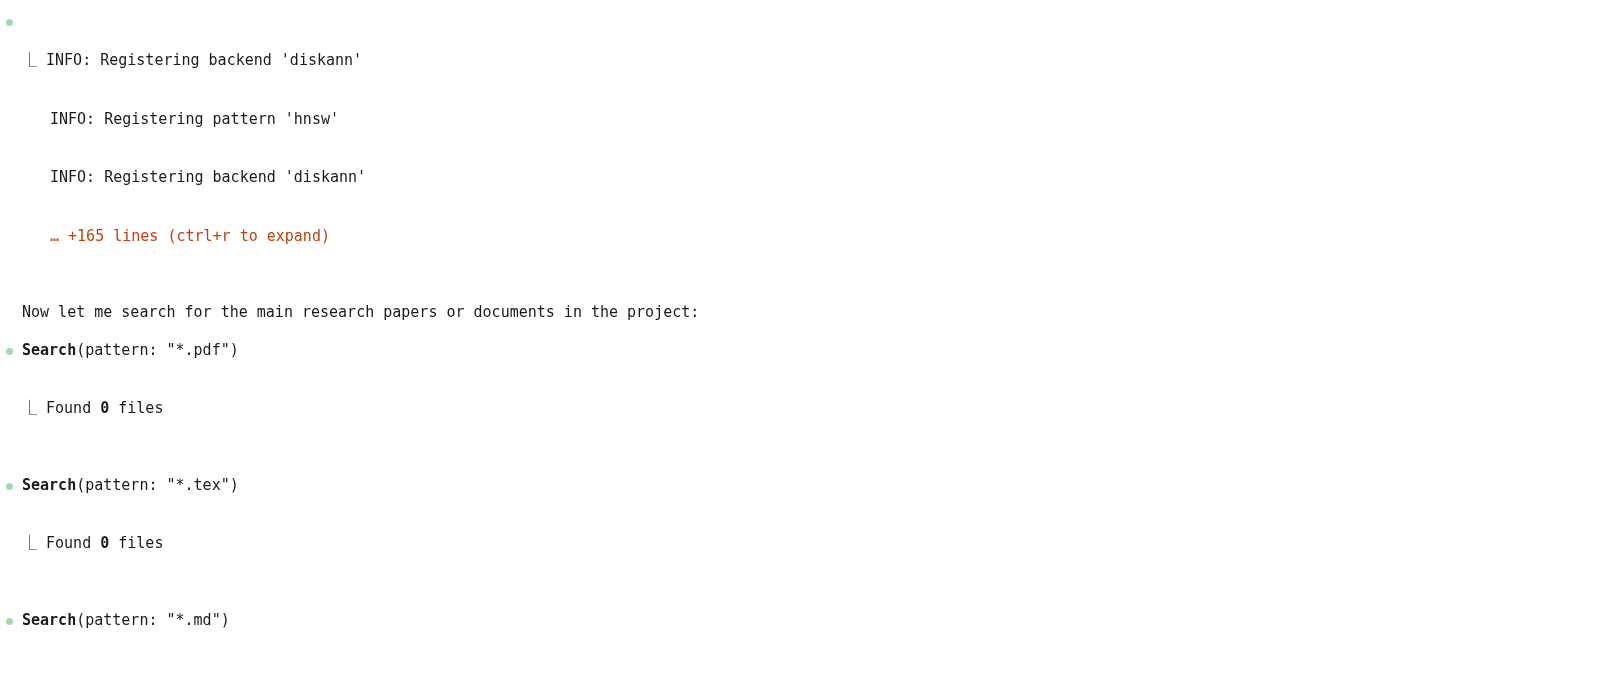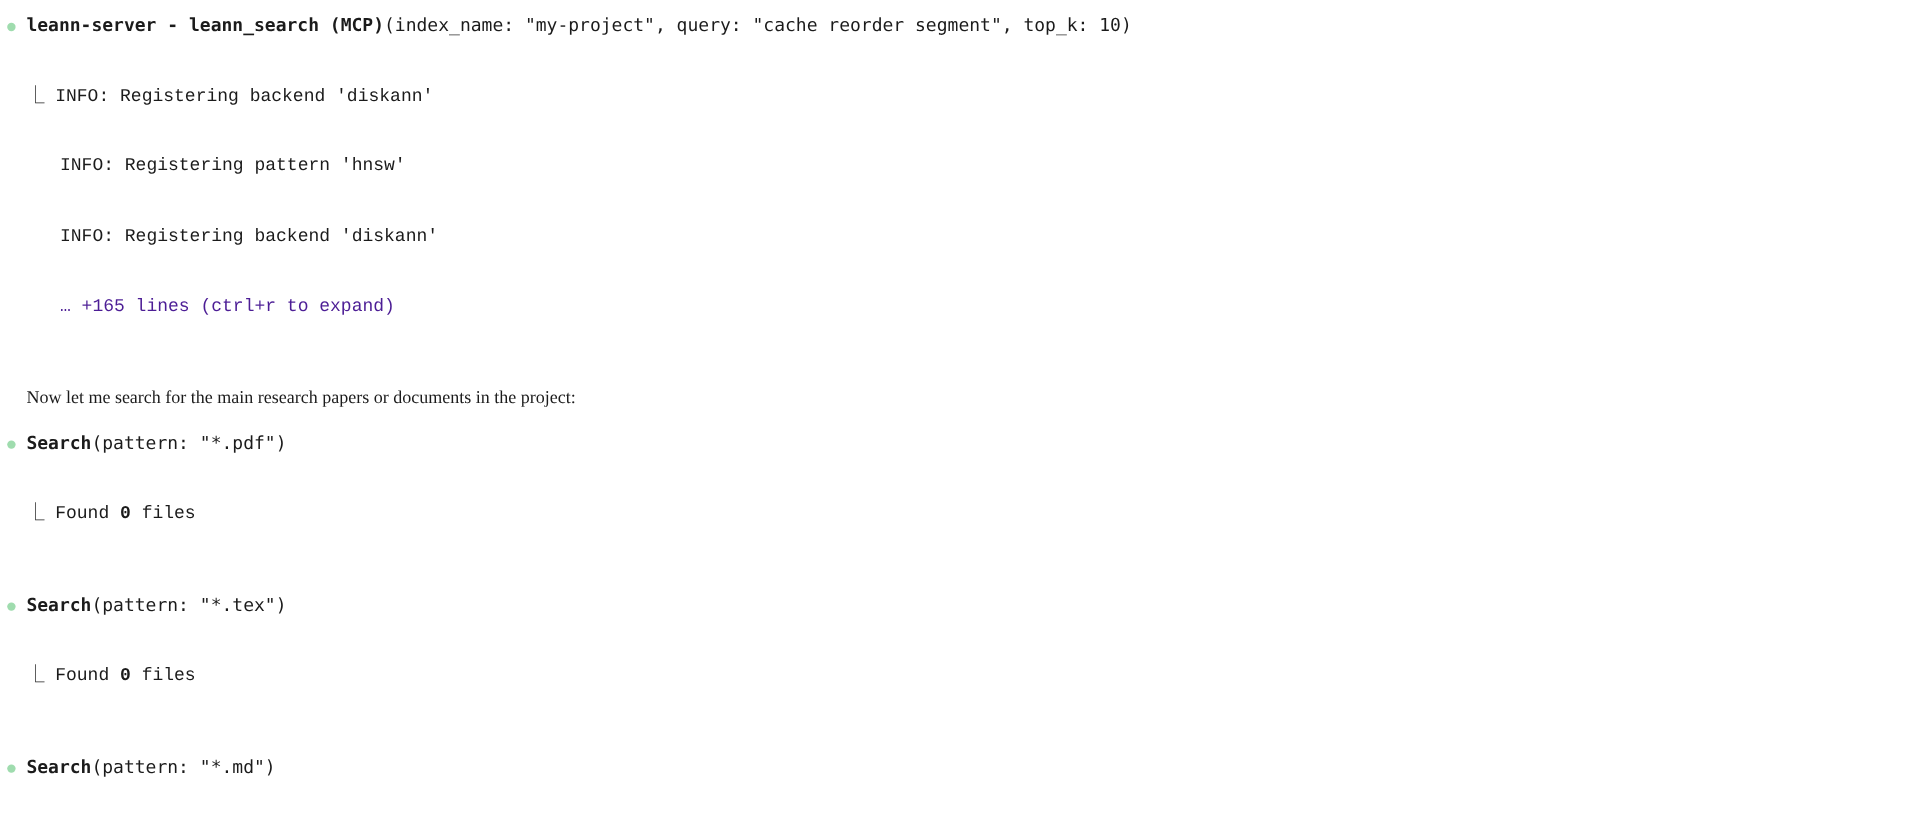--- a/index.html
+++ b/index.html
@@ -40,54 +40,51 @@
     font-weight: bold;
   }
   .tool-args {
     font-weight: normal;
   }
   .result {
     white-space: pre;
   }
   .result-line {
     white-space: pre;
-    font-family: Liberation Mono, monospace;
   }
   .elbow {
     color: #1b1b1b;
   }
   .result-first {
     padding-left: 0;
   }
   .result-rest {
     padding-left: 28px;
   }
   .dim {
-    color: #4c1d95;
+    color: #c2410c;
   }
   .strong {
     font-weight: bold;
   }
   .para {
     padding-left: 22px;
     white-space: pre-wrap;
     margin-top: 18px;
     margin-bottom: 18px;
-    font-family: Liberation Serif, serif;
   }
   .spacer-sm { height: 18px; }
 </style>
 </head>
 <body>
 
 <div class="transcript">
 
   <div class="block">
     <span class="bullet"></span>
-    <div class="tool-line"><span class="tool-name">leann-server - leann_search (MCP)</span><span class="tool-args">(index_name: "my-project", query: "cache reorder segment", top_k: 10)</span></div>
     <div class="result">
       <div class="result-line result-first"><span class="elbow">⎿</span> <span>INFO: Registering backend 'diskann'</span></div>
       <div class="result-line result-rest"><span>INFO: Registering pattern 'hnsw'</span></div>
       <div class="result-line result-rest"><span>INFO: Registering backend 'diskann'</span></div>
       <div class="result-line result-rest dim">… +165 lines (ctrl+r to expand)</div>
     </div>
   </div>
 
   <div class="para">Now let me search for the main research papers or documents in the project:</div>
 

